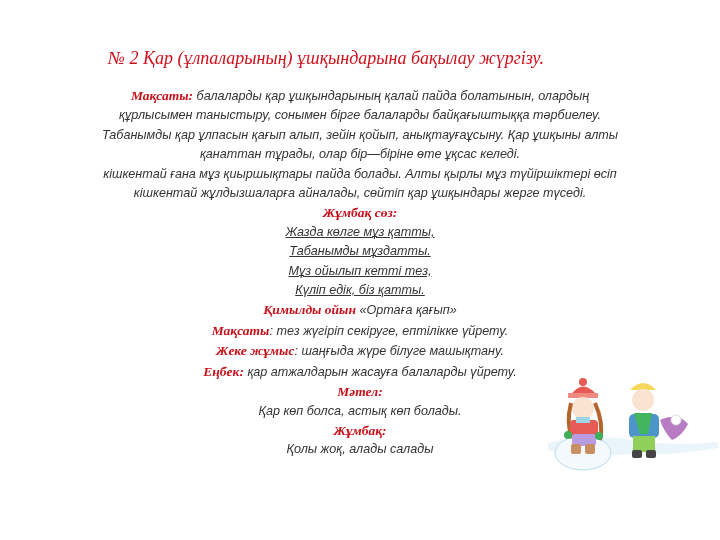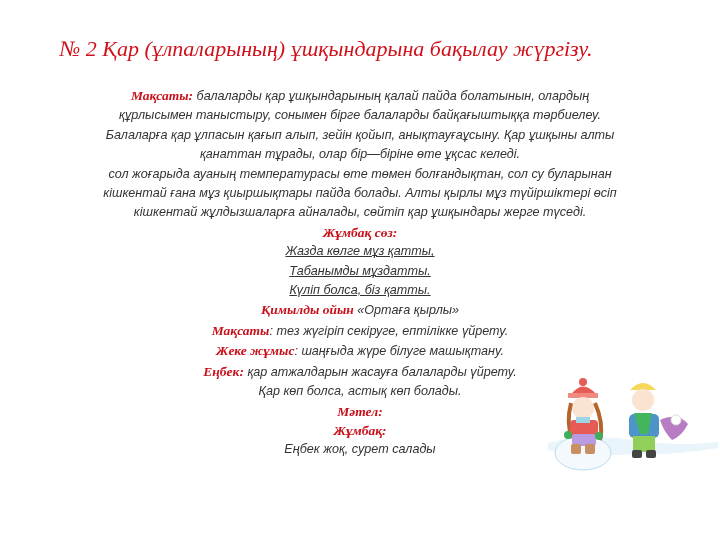--- a/index.html
+++ b/index.html
@@ -1,22 +1,22 @@
 <!DOCTYPE html>
 <html><head>
 <meta charset="utf-8">
 <style>
   html, body { margin: 0; padding: 0; }
   body {
     width: 720px; height: 540px; background: #ffffff; position: relative; overflow: hidden;
     font-family: "DejaVu Serif", "Liberation Serif", serif;
   }
   .title {
-    position: absolute; left: 0; top: 36px; width: 652px; text-align: center;
-    color: #d0101a; font-style: italic; font-size: 22px;
+    position: absolute; left: 0; top: 48px; width: 652px; text-align: center;
+    color: #d0101a; font-style: italic; font-size: 18px;
     font-family: "Liberation Serif", serif;
   }
   .body {
     position: absolute; left: 40px; top: 86px; width: 640px; text-align: center;
     font-family: "Liberation Sans", "DejaVu Sans", sans-serif;
     font-style: italic; font-size: 12.6px; line-height: 19.4px; color: #333333;
   }
   .lbl { color: #c8101a; font-weight: bold; font-family: "Liberation Serif", serif; font-size: 13.5px; }
   .line { display: block; white-space: nowrap; }
   .poem { font-size: 12.6px; text-decoration: underline; }
@@ -25,41 +25,41 @@
   }
 </style>
 </head>
 <body>
 
 <div class="title">№ 2 Қар (ұлпаларының) ұшқындарына бақылау жүргізу.</div>
 
 <div class="body">
   <span class="line"><span class="lbl">Мақсаты:</span> <span>балаларды қар ұшқындарының қалай пайда болатынын, олардың</span></span>
   <span class="line">құрлысымен таныстыру, сонымен бірге балаларды байқағыштыққа тәрбиелеу.</span>
-  <span class="line">Балаларға қар ұлпасын қағып алып, зейін қойып, анықтауғаұсыну. Қар ұшқыны алты</span>
+  <span class="line">Табанымды қар ұлпасын қағып алып, зейін қойып, анықтауғаұсыну. Қар ұшқыны алты</span>
   <span class="line">қанаттан тұрады, олар бір—біріне өте ұқсас келеді.</span>
-  <span class="line">сол жоғарыда ауаның температурасы өте төмен болғандықтан, сол су буларынан</span>
   <span class="line">кішкентай ғана мұз қиыршықтары пайда болады. Алты қырлы мұз түйіршіктері өсіп</span>
   <span class="line">кішкентай жұлдызшаларға айналады, сөйтіп қар ұшқындары жерге түседі.</span>
 
   <span class="line lbl">Жұмбақ сөз:</span>
   <span class="line poem">Жазда көлге мұз қатты,</span>
   <span class="line poem">Табанымды мұздатты.</span>
-  <span class="line poem">Күліп болса, біз қатты.</span>
+  <span class="line poem">Мұз ойылып кетті тез,</span>
+  <span class="line poem">Күліп едік, біз қатты.</span>
 
-  <span class="line"><span class="lbl">Қимылды ойын</span> <span>«Ортаға қырлы»</span></span>
+  <span class="line"><span class="lbl">Қимылды ойын</span> <span>«Ортаға қағып»</span></span>
   <span class="line"><span class="lbl">Мақсаты</span><span>: тез жүгіріп секіруге, ептілікке үйрету.</span></span>
   <span class="line"><span class="lbl">Жеке жұмыс</span><span>: шаңғыда жүре білуге машықтану.</span></span>
   <span class="line"><span class="lbl">Еңбек:</span><span> қар атжалдарын жасауға балаларды үйрету.</span></span>
 
+  <span class="line lbl">Мәтел:</span>
   <span class="line">Қар көп болса, астық көп болады.</span>
-  <span class="line lbl">Мәтел:</span>
 
   <span class="line lbl">Жұмбақ:</span>
-  <span class="line">Еңбек жоқ, сурет салады</span>
+  <span class="line">Қолы жоқ, алады салады</span>
 </div>
 
 <svg class="kids" viewBox="0 0 170 105">
 
   <path d="M0 75 Q40 65 85 72 T170 74 L170 80 Q120 88 85 86 Q40 90 0 82 Z" fill="#eaf4fb"></path>
   <ellipse cx="35" cy="85" rx="28" ry="17" fill="#f3f9fd" stroke="#b9dcef" stroke-width="1"></ellipse>
 
   <path d="M22 28 Q34 10 48 26 Z" fill="#e65b55"></path>
   <circle cx="35" cy="14" r="4" fill="#e65b55"></circle>
   <rect x="20" y="25" width="30" height="5" fill="#f08a80"></rect>

